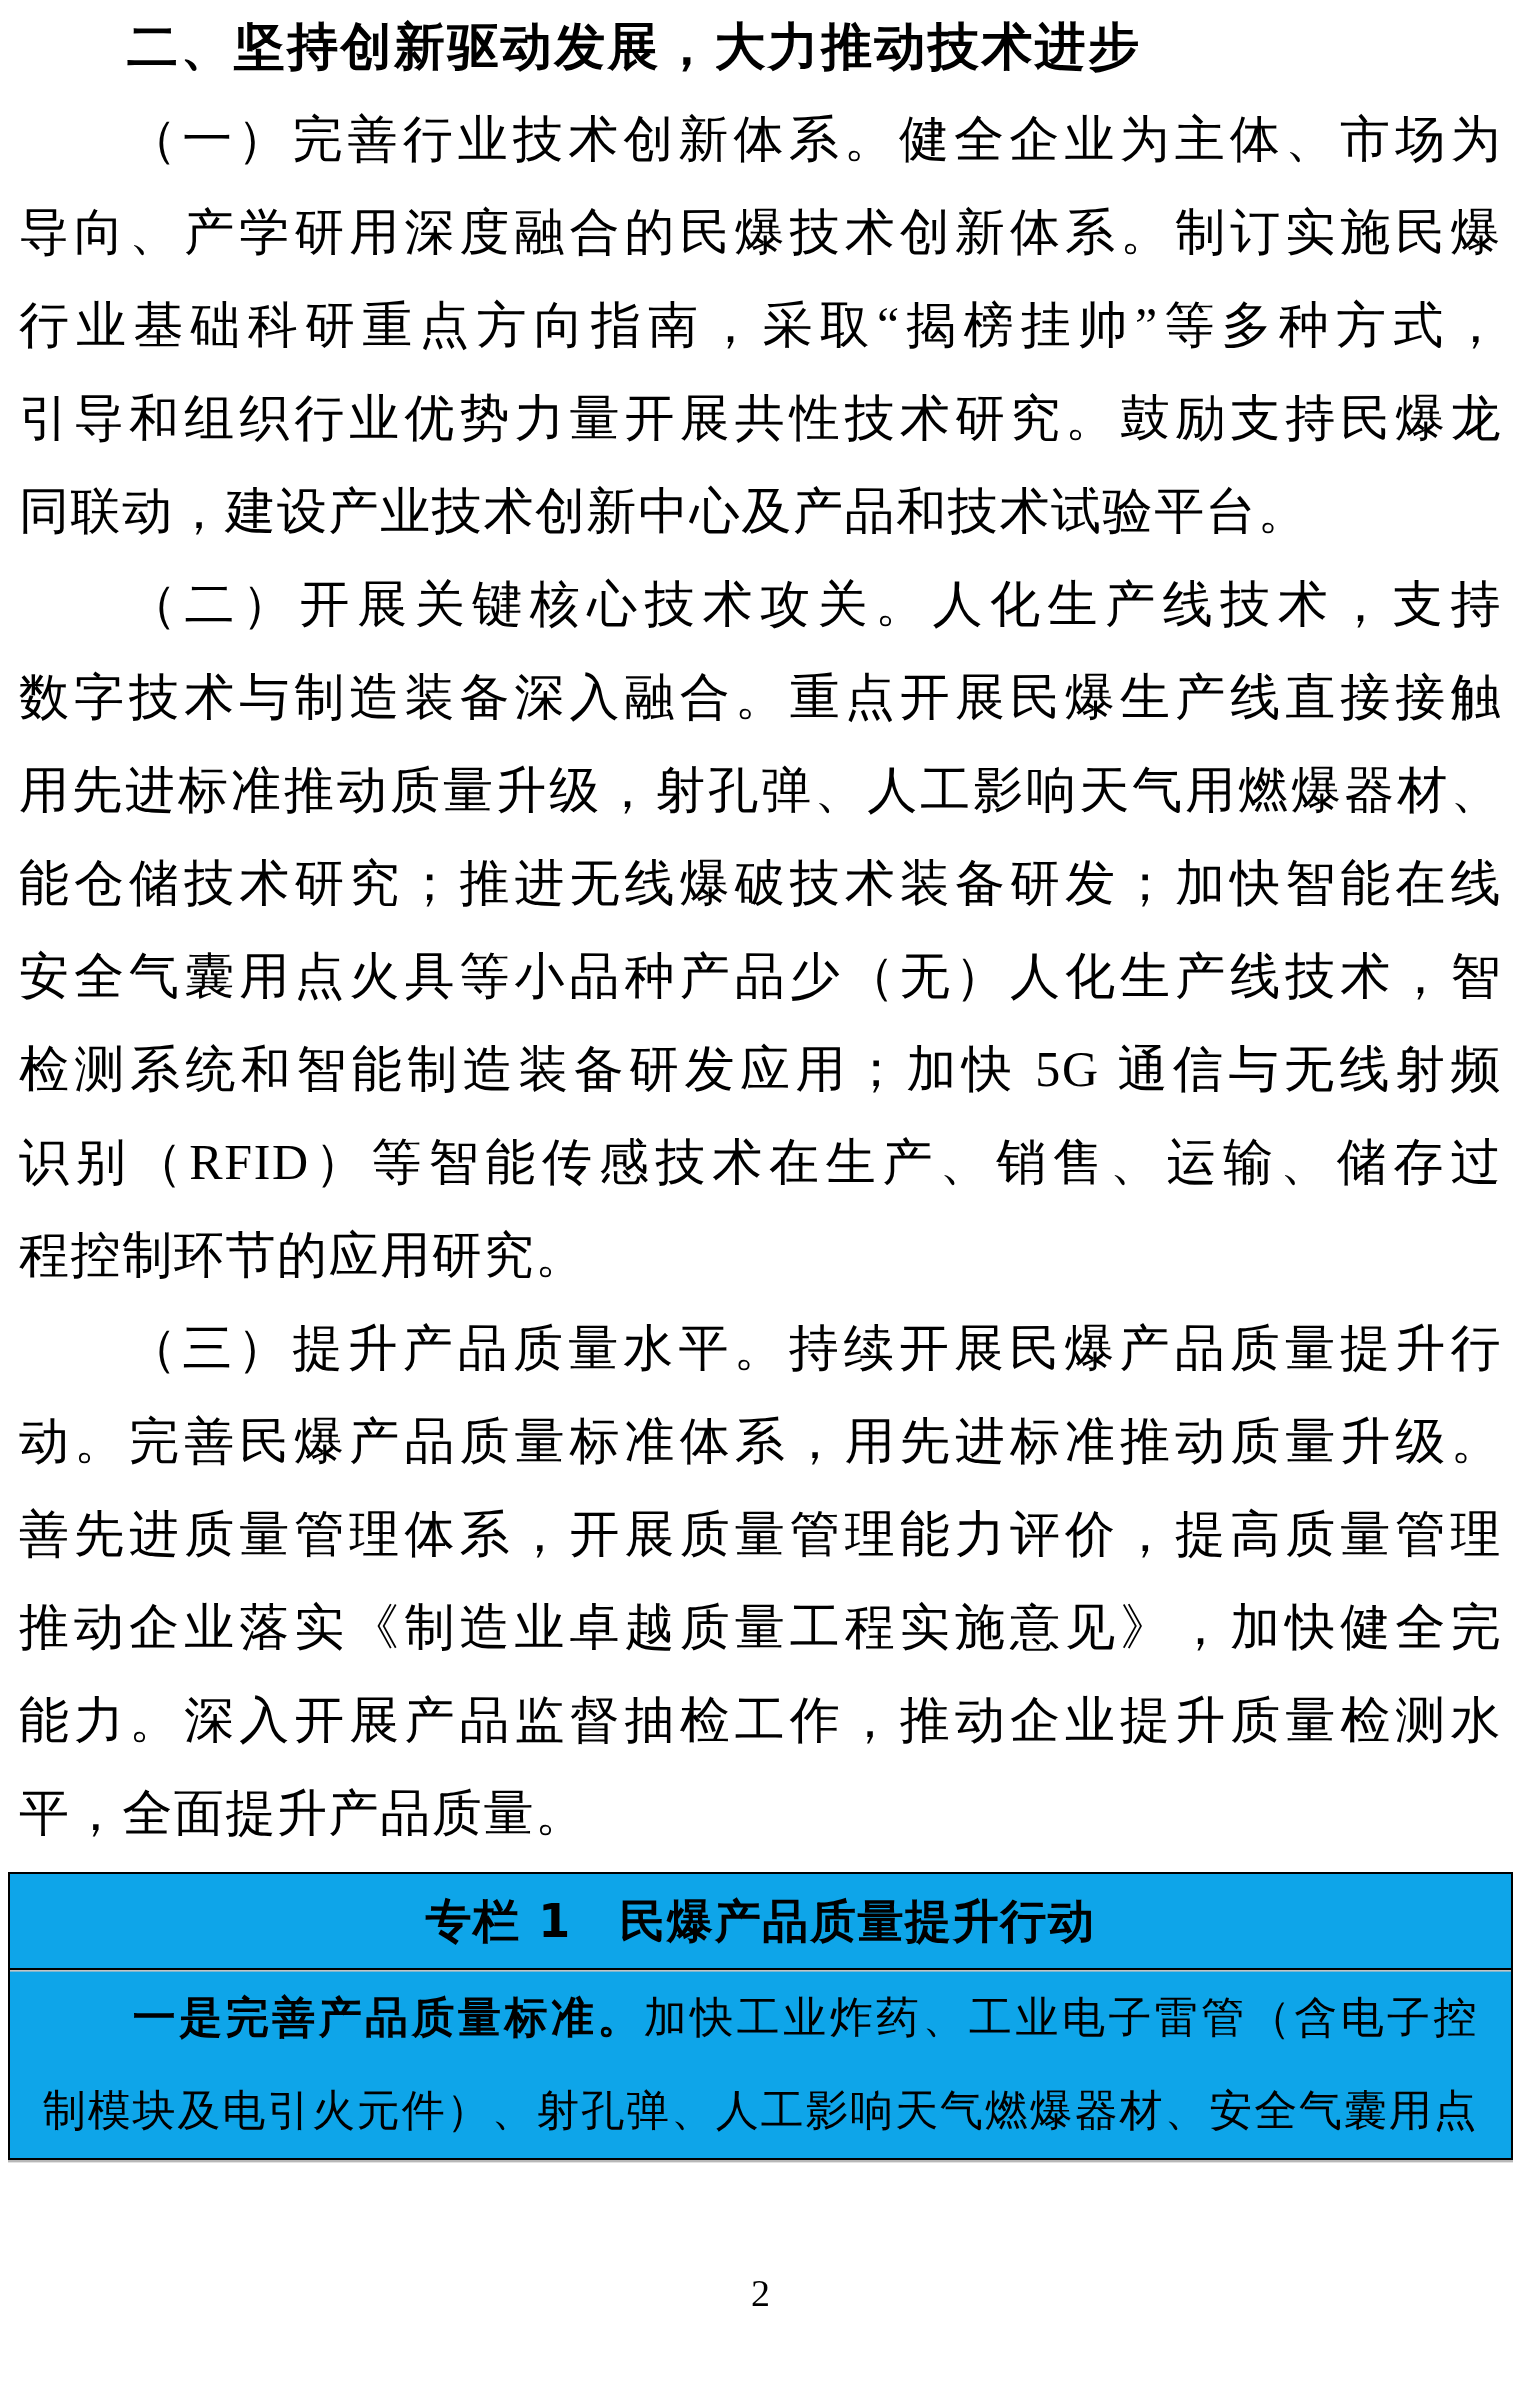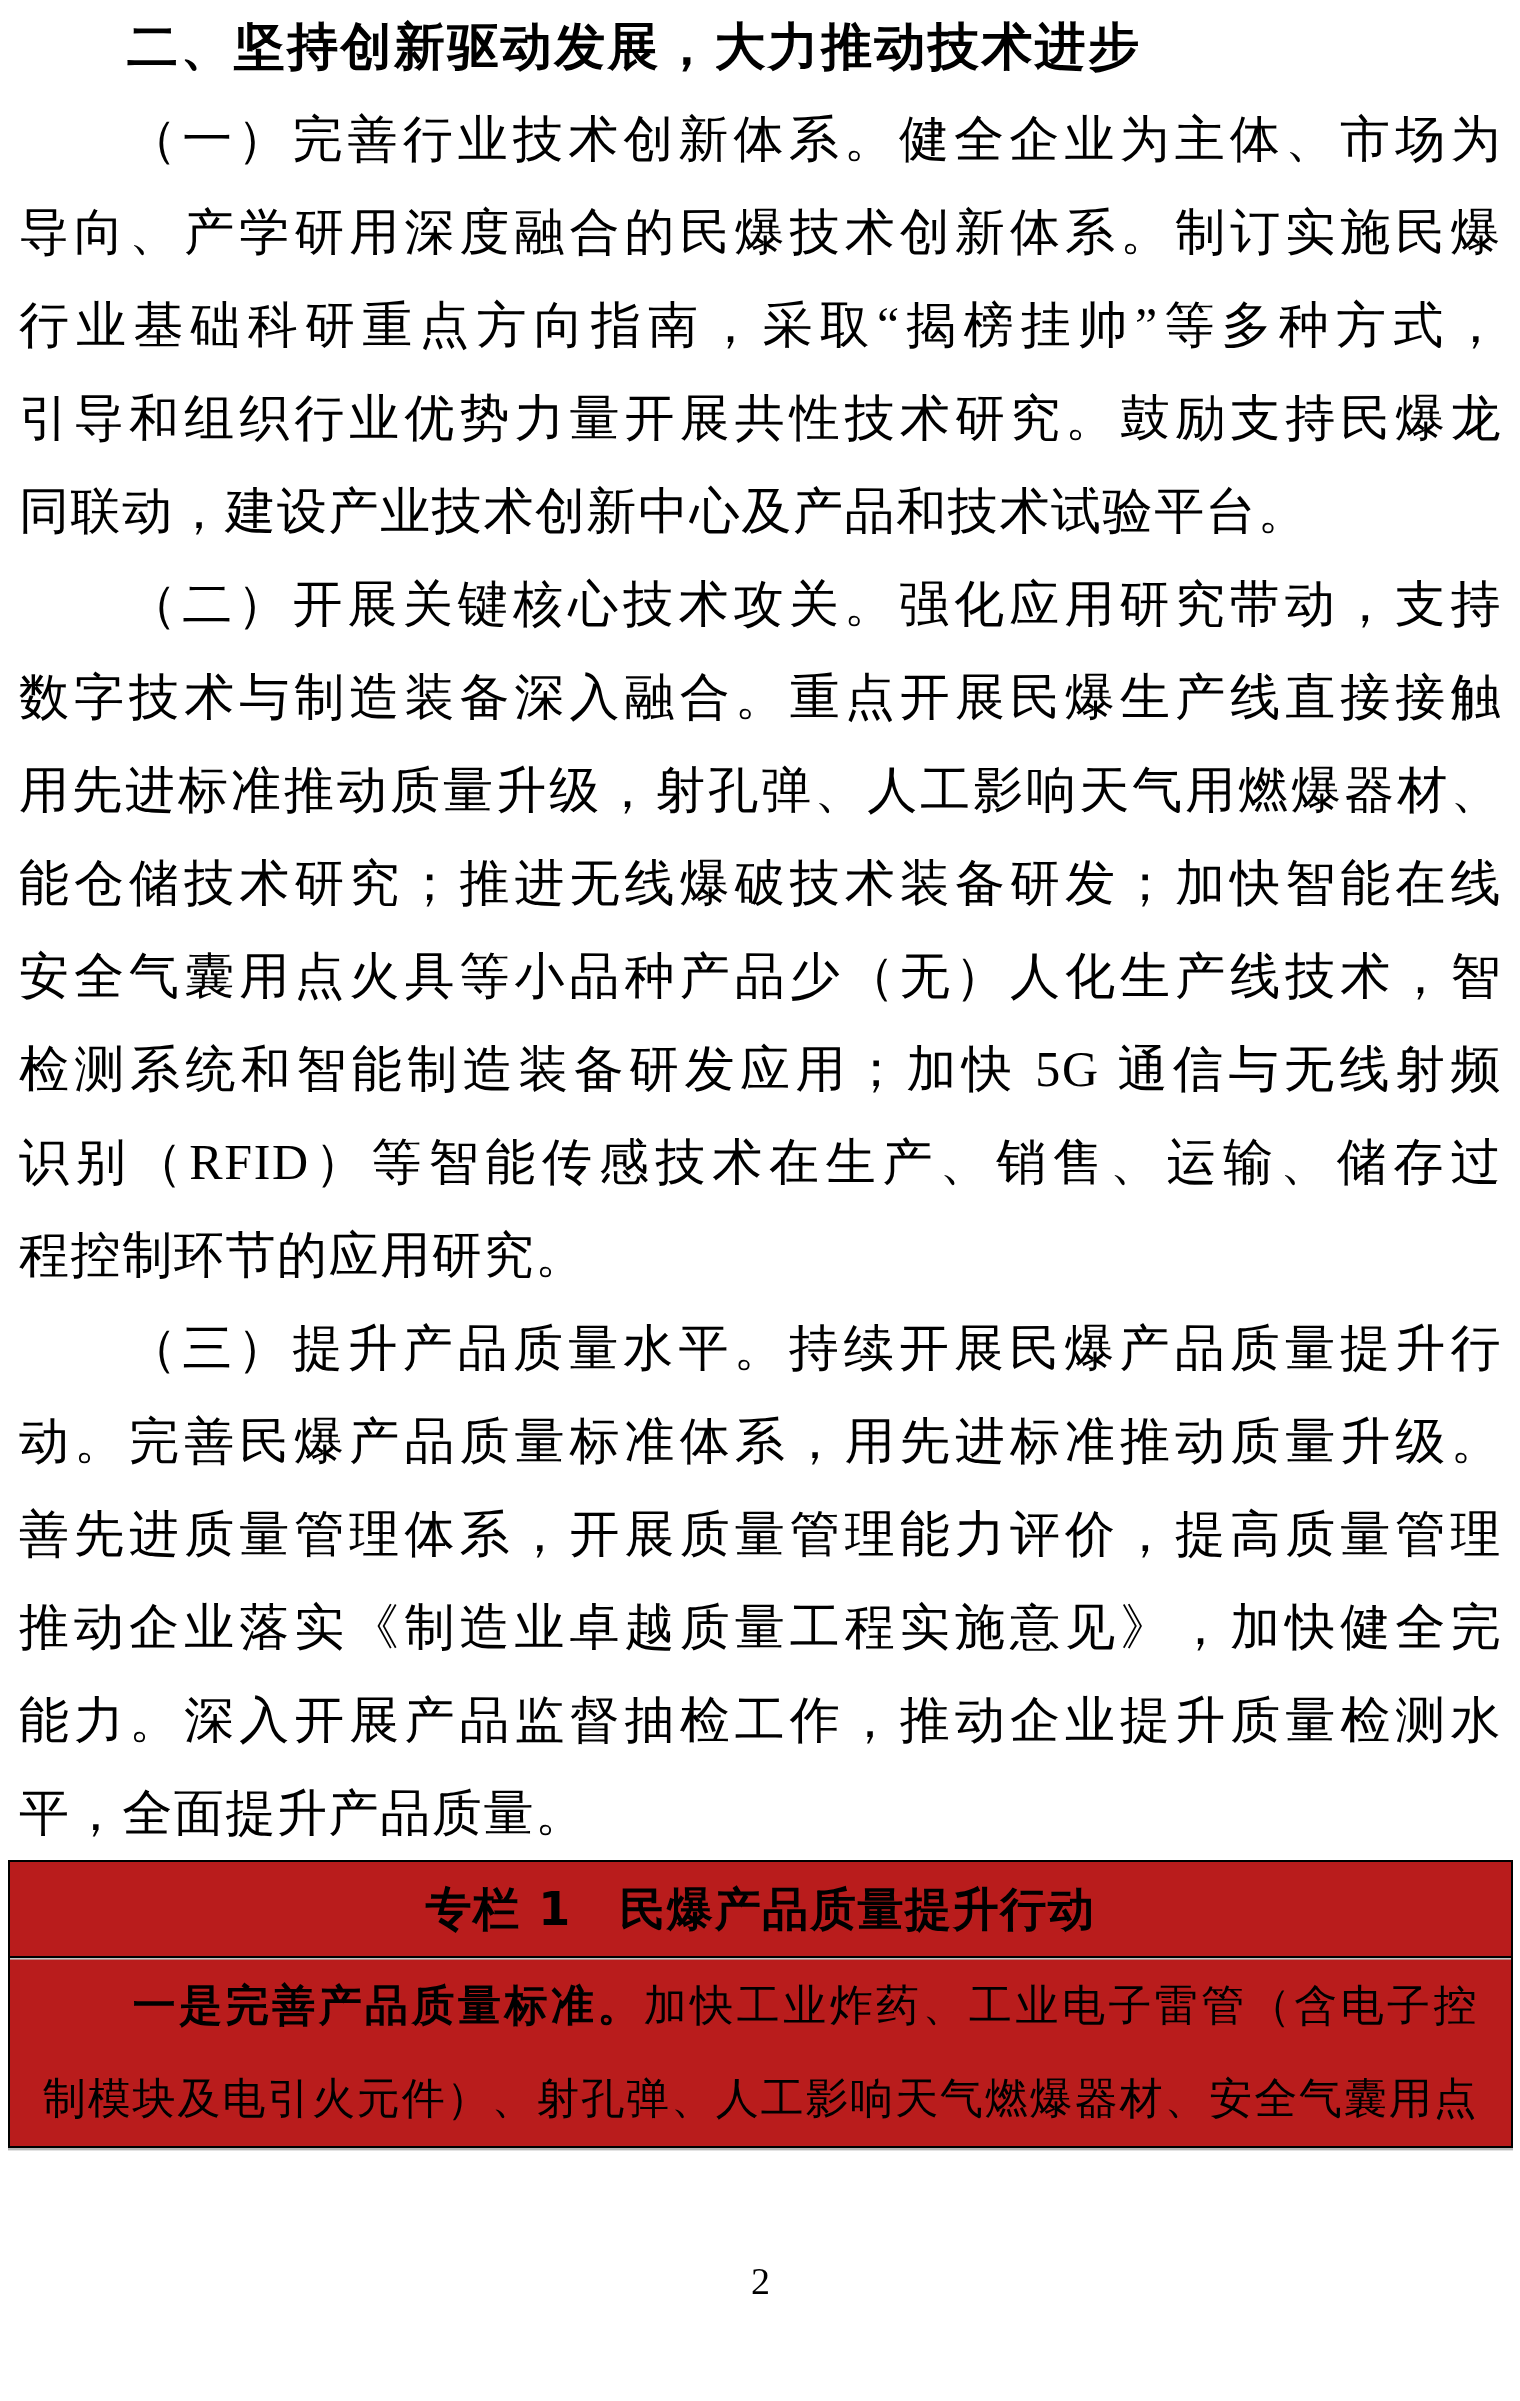--- a/index.html
+++ b/index.html
@@ -25,24 +25,24 @@
   }
   .indent{padding-left:108px;}
   .heading{
     height:93px;line-height:93px;
     padding-left:108px;
     font-family:"DejaVu Sans","Liberation Sans",sans-serif;
     font-weight:700;font-size:51px;letter-spacing:2.4px;
     white-space:nowrap;overflow:hidden;
   }
   .panel{
-    margin:0 -11.2px;
+    margin:12px -11.2px;
     border:2.4px solid #000;
     box-shadow:0 2.4px 0 #b8b8b8;
-    background:#b91c1c;
+    background:#0ea5e9;
   }
   .panel-header{
     height:94px;line-height:94px;
     text-align:center;
     font-family:"DejaVu Sans","Liberation Sans",sans-serif;
     font-weight:700;font-size:46px;letter-spacing:1.6px;
     border-bottom:2.4px solid #000;
     box-shadow:0 1.6px 0 #c4c4c4;
     overflow:hidden;
   }
@@ -75,21 +75,21 @@
 <div class="page">
 
   <div class="heading">二、坚持创新驱动发展，大力推动技术进步</div>
 
   <div class="line fill indent">（一）完善行业技术创新体系。健全企业为主体、市场为</div>
   <div class="line fill">导向、产学研用深度融合的民爆技术创新体系。制订实施民爆</div>
   <div class="line fill">行业基础科研重点方向指南，采取“揭榜挂帅”等多种方式，</div>
   <div class="line fill">引导和组织行业优势力量开展共性技术研究。鼓励支持民爆龙</div>
   <div class="line">同联动，建设产业技术创新中心及产品和技术试验平台。</div>
 
-  <div class="line fill indent">（二）开展关键核心技术攻关。强化应用研究带动，支持</div>
+  <div class="line fill indent">（二）开展关键核心技术攻关。人化生产线技术，支持</div>
   <div class="line fill">数字技术与制造装备深入融合。重点开展民爆生产线直接接触</div>
   <div class="line fill">用先进标准推动质量升级，射孔弹、人工影响天气用燃爆器材、</div>
   <div class="line fill">能仓储技术研究；推进无线爆破技术装备研发；加快智能在线</div>
   <div class="line fill">安全气囊用点火具等小品种产品少（无）人化生产线技术，智</div>
   <div class="line fill">检测系统和智能制造装备研发应用；加快 5G 通信与无线射频</div>
   <div class="line fill">识别（RFID）等智能传感技术在生产、销售、运输、储存过</div>
   <div class="line">程控制环节的应用研究。</div>
 
   <div class="line fill indent">（三）提升产品质量水平。持续开展民爆产品质量提升行</div>
   <div class="line fill">动。完善民爆产品质量标准体系，用先进标准推动质量升级。</div>

